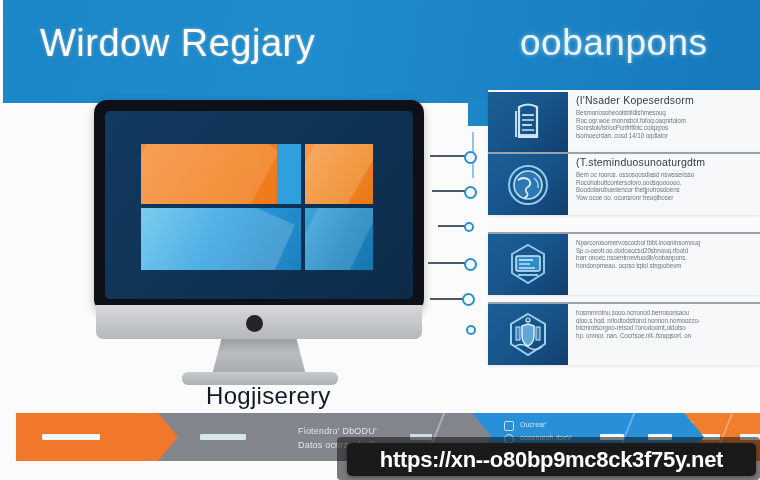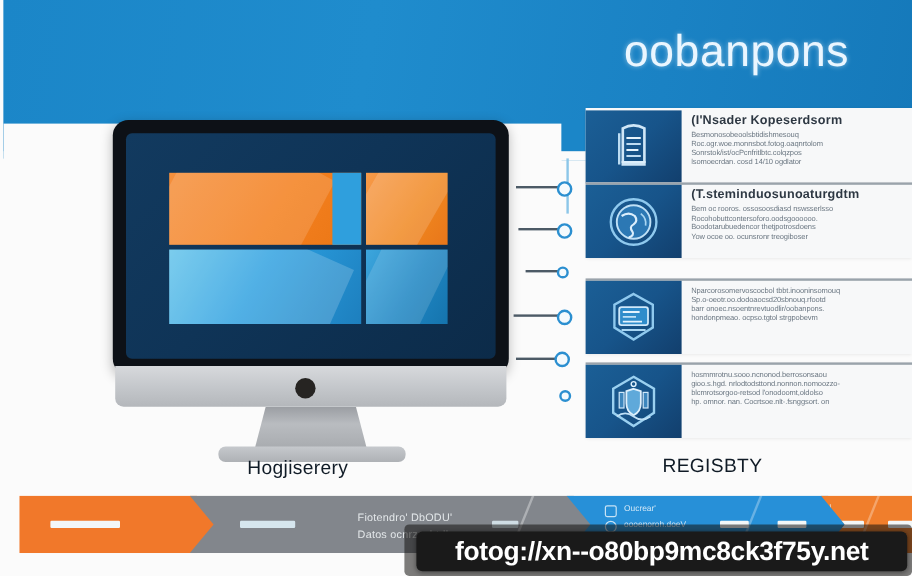--- a/index.html
+++ b/index.html
@@ -88,35 +88,35 @@
   .card{position:absolute;left:488px;width:272px;height:63px;background:#f7f8f9;
         box-shadow:0 1px 3px rgba(0,0,0,.10);}
   .card-top{position:absolute;left:0;top:0;width:272px;height:2px;background:#9aa3ab;}
   .card-ico{
     position:absolute;left:0;top:2px;width:80px;height:61px;
     background:linear-gradient(135deg,#1b5f96 0%,#17548a 50%,#123f6d 100%);
     overflow:hidden;
   }
   .card-body{position:absolute;left:88px;top:4px;width:178px;height:56px;}
   .c-title{
-    font-size:10.5px;color:#1c2733;font-weight:700;letter-spacing:.2px;
+    font-size:10.5px;color:#1c2733;font-weight:400;letter-spacing:.2px;
     white-space:nowrap;overflow:hidden;filter:blur(.35px);opacity:.92;
   }
   .c-lines{margin-top:3px;}
   .c-line{
     font-size:6.3px;color:#53616e;line-height:7.6px;white-space:nowrap;
     overflow:hidden;filter:blur(.4px);opacity:.85;letter-spacing:-.1px;
   }
 
   
   .ico-svg{position:absolute;left:50%;top:50%;transform:translate(-50%,-50%);}
 
   
   .lbl-bottom{
-    position:absolute;font-size:16px;color:#101b26;font-weight:400;
+    position:absolute;font-size:24px;color:#101b26;font-weight:400;
     white-space:nowrap;filter:blur(.3px);letter-spacing:.3px;
   }
   .lbl-l{left:206px;top:382px;}
   .lbl-r{left:552px;top:380px;}
 
   
   .bar{position:absolute;left:16px;top:413px;width:744px;height:48px;}
   .seg{position:absolute;top:0;height:48px;}
   .seg-orange{left:0;width:168px;background:#f1782a;
       clip-path:polygon(0 0,148px 0,168px 50%,148px 100%,0 100%);}
@@ -149,20 +149,21 @@
 
 <div id="stage">
 
   <div class="hdr">
     <div class="hdr-grad"></div>
   </div>
   <div class="hdr-cut"></div>
   <div class="hdr-blue-r"></div>
   <div class="hdr-cut2"></div>
 
+  <div class="title-main">Wirdow Regjary</div>
   <div class="title-right">oobanpons</div>
 
   <div class="vdiv"></div>
 
   <div class="mon-wrap">
     <div class="mon-bezel">
       <div class="mon-screen">
         <div class="win-logo">
           <div class="wq wq1">
               <div class="sheen"></div>
@@ -285,21 +286,20 @@
       <div class="c-lines">
         <div class="c-line">hosmmrotnu.sooo.ncnonod.berrosonsaou</div>
         <div class="c-line">gioo.s.hgd. nrlodtodsttond.nonnon.nomoozzo-</div>
         <div class="c-line">blcmrotsorgoo-retsod l'onodoomt,oldolso</div>
         <div class="c-line">hp. omnor. nan. Cocrtsoe.nlt-.fsnggsort. on</div>
       </div>
     </div>
   </div>
 
   <div class="lbl-bottom lbl-l">Hogjiserery</div>
-  <div class="lbl-bottom lbl-r">REGISBTY</div>
 
   <div class="bar">
 
     <div class="seg seg-orange">
       <div class="dash" style="left:26px;top:21px;width:58px;"></div>
     </div>
 
     <div class="seg seg-gray">
       <div class="dash" style="left:42px;top:21px;width:46px;background:#d6e6ee;"></div>
       <div class="bar-txt" style="left:140px;top:13px;">Fiotendro' DbODU'</div>
@@ -328,16 +328,16 @@
       <div class="bar-ico" style="left:-42px;top:33px;"></div>
       <div class="bar-row" style="left:-26px;top:33px;">OD  Cocnrsoonot</div>
       <div class="dash" style="left:10px;top:21px;width:26px;"></div>
       <div class="dash" style="left:56px;top:21px;width:26px;"></div>
       <div class="slash" style="left:38px;top:-6px;"></div>
     </div>
   </div>
 
   <div class="wm-bleed"></div>
   <div class="wm">
-    <span>fotog://xn--o80bp9mc8ck3f75y.net</span>
+    <span>https://xn--o80bp9mc8ck3f75y.net</span>
   </div>
 
 </div>
 
 </body></html>

